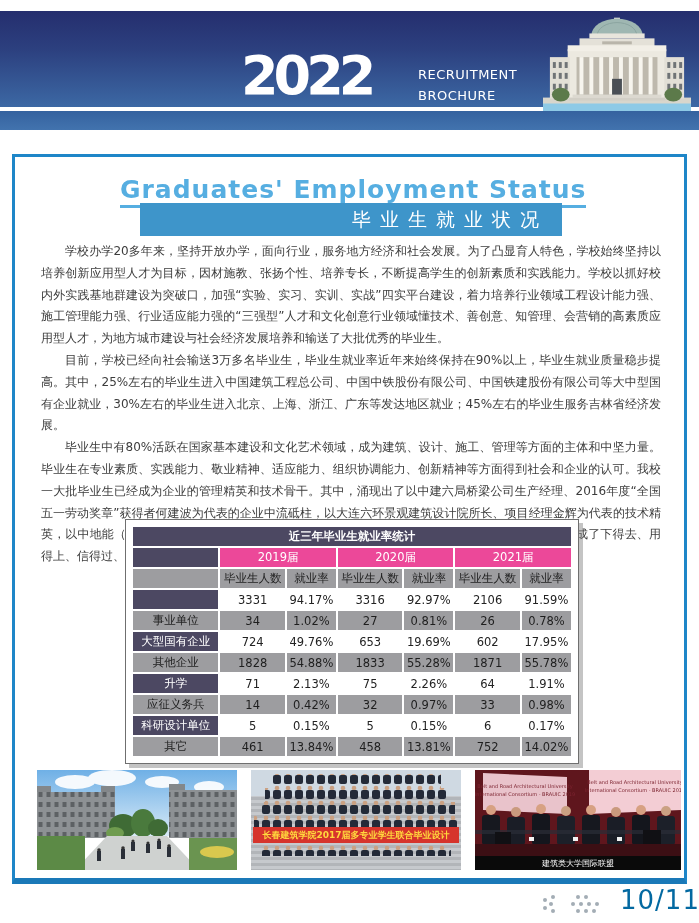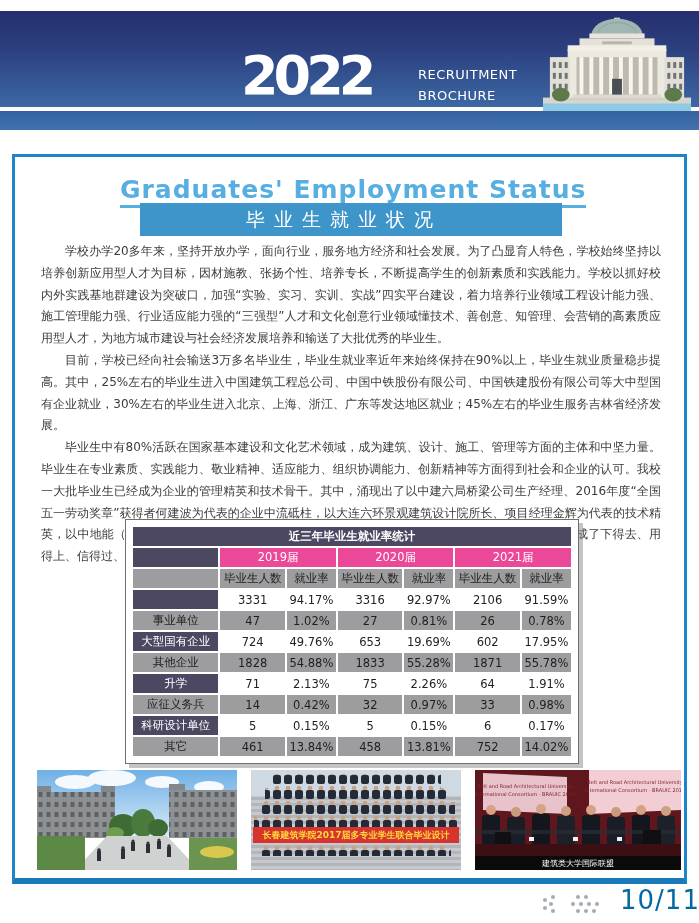--- a/index.html
+++ b/index.html
@@ -19,21 +19,21 @@
 
   
   .content-box{position:absolute;left:12px;top:154px;width:675px;height:730px;
                box-sizing:border-box;background:#ffffff;
                border:3px solid #1e86c8;border-bottom:6px solid #1a79b8;}
   .title-en{position:absolute;left:105px;top:18px;display:inline-block;
             color:#56aee1;font-size:25px;font-weight:700;letter-spacing:1px;
             border-bottom:3px solid #56aee1;padding-bottom:1px;}
   .title-zh-box{position:absolute;left:125px;top:46px;width:422px;height:33px;
                 background:#3e95ca;color:#ffffff;font-size:19px;letter-spacing:9px;
-                line-height:33px;text-align:center;padding-right:14px;box-sizing:border-box;}
+                line-height:33px;text-align:right;padding-right:14px;box-sizing:border-box;}
   .paragraphs{position:absolute;left:26px;top:84px;width:620px;color:#3c3c3c;}
   .paragraphs p{margin:0;font-size:12px;line-height:21.8px;text-align:justify;
                 text-indent:2em;}
 
   
   .table-wrap{position:absolute;left:110px;top:362px;width:454px;background:#ffffff;
               border:1px solid #6f6f6f;box-shadow:4px 4px 0 rgba(125,125,125,.45);
               padding:5px;box-sizing:border-box;}
   table.stat{border-collapse:separate;border-spacing:2px;width:100%;table-layout:fixed;}
   table.stat td,table.stat th{padding:0;height:19px;font-size:11.5px;text-align:center;
@@ -175,21 +175,21 @@
               <td class="label"></td>
               <td>3331</td>
               <td>94.17%</td>
               <td>3316</td>
               <td>92.97%</td>
               <td>2106</td>
               <td>91.59%</td>
             </tr>
             <tr class="row-gray">
               <td class="label">事业单位</td>
-              <td>47</td>
+              <td>34</td>
               <td>1.02%</td>
               <td>27</td>
               <td>0.81%</td>
               <td>26</td>
               <td>0.78%</td>
             </tr>
             <tr class="row-dark">
               <td class="label">大型国有企业</td>
               <td>724</td>
               <td>49.76%</td>

